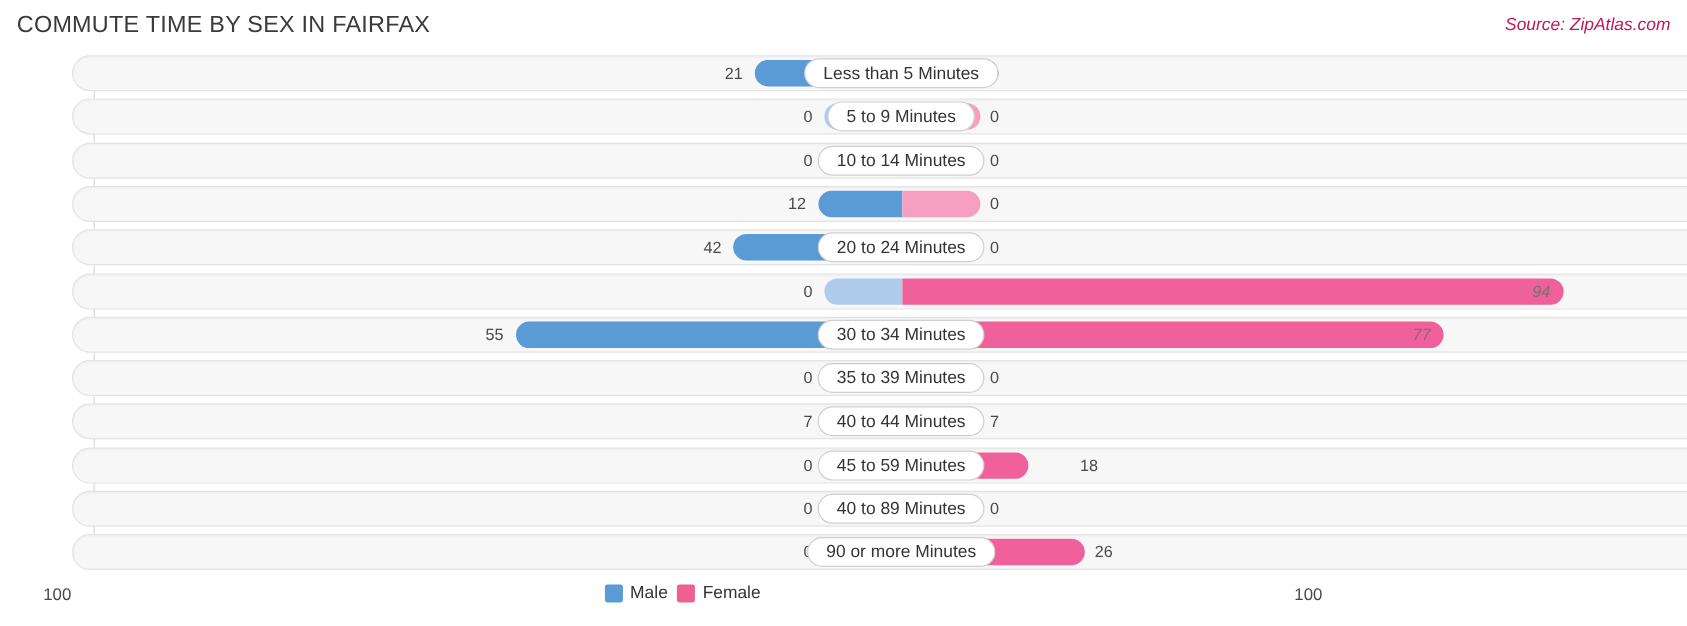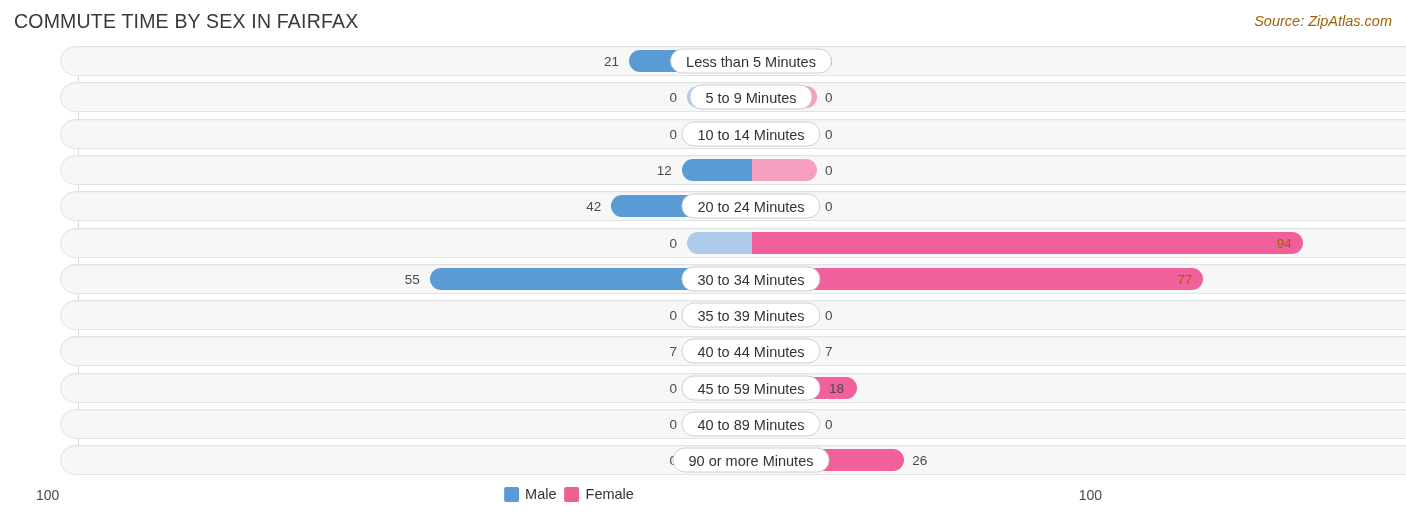--- a/index.html
+++ b/index.html
@@ -14,21 +14,21 @@
 
   
   .header{position:absolute;top:0;left:0;width:1406px;height:44px;}
   .title{
     position:absolute;left:14px;top:10px;
     font-size:19.5px;letter-spacing:.2px;
     color:#3a3a3a;white-space:nowrap;
   }
   .source{
     position:absolute;right:14px;top:13px;
-    font-size:14.5px;font-style:italic;color:#a16207;white-space:nowrap;
+    font-size:14.5px;font-style:italic;color:#be185d;white-space:nowrap;
   }
 
   
   .plot{position:absolute;left:0;top:46px;width:1406px;height:434px;margin-left:48px;}
 
   .gridline{position:absolute;top:0;bottom:8px;width:1px;background:#d9d9d9;}
   .gridline.left{left:30px;}
   .gridline.right{left:1376px;}
 
   .row{
@@ -46,21 +46,21 @@
     position:absolute;top:50%;transform:translateY(-50%);
     height:22px;box-sizing:border-box;
   }
   .bar.male{border-radius:11px 0 0 11px;}
   .bar.female{border-radius:0 11px 11px 0;}
 
   .vlabel{
     position:absolute;top:50%;transform:translateY(-50%);
     font-size:13.5px;color:#4a4a4a;white-space:nowrap;
   }
-  .vlabel.inbar{color:#a16207;}
+  .vlabel.inbar{color:#737373;font-style:italic;}
 
   .catlabel{
     position:absolute;top:50%;left:50%;
     transform:translate(-50%,-50%);
     background:#ffffff;
     border:1px solid #cfcfcf;
     border-radius:13px;
     height:25px;line-height:24px;
     padding:0 15px;
     font-size:14.5px;color:#333333;
@@ -175,21 +175,21 @@
             <div class="bar female" style="left: 691px; width: 65px; background: rgb(240, 96, 154);"></div>
             <div class="vlabel" style="left: 764px;">7</div>
             <div class="catlabel">40 to 44 Minutes</div>
           </div>
         </div>
         <div class="row" style="top: 326.7px;">
           <div class="barwrap">
             <div class="bar male" style="left: 626px; width: 65px; background: rgb(174, 203, 235);"></div>
             <div class="vlabel" style="right: 764px;">0</div>
             <div class="bar female" style="left: 691px; width: 105.48px; background: rgb(240, 96, 154);"></div>
-            <div class="vlabel" style="left: 768px;">18</div>
+            <div class="vlabel" style="left: 839px;">18</div>
             <div class="catlabel">45 to 59 Minutes</div>
           </div>
         </div>
         <div class="row" style="top: 363px;">
           <div class="barwrap">
             <div class="bar male" style="left: 626px; width: 65px; background: rgb(174, 203, 235);"></div>
             <div class="vlabel" style="right: 764px;">0</div>
             <div class="bar female" style="left: 691px; width: 65px; background: rgb(247, 159, 192);"></div>
             <div class="vlabel" style="left: 764px;">0</div>
             <div class="catlabel">40 to 89 Minutes</div>

